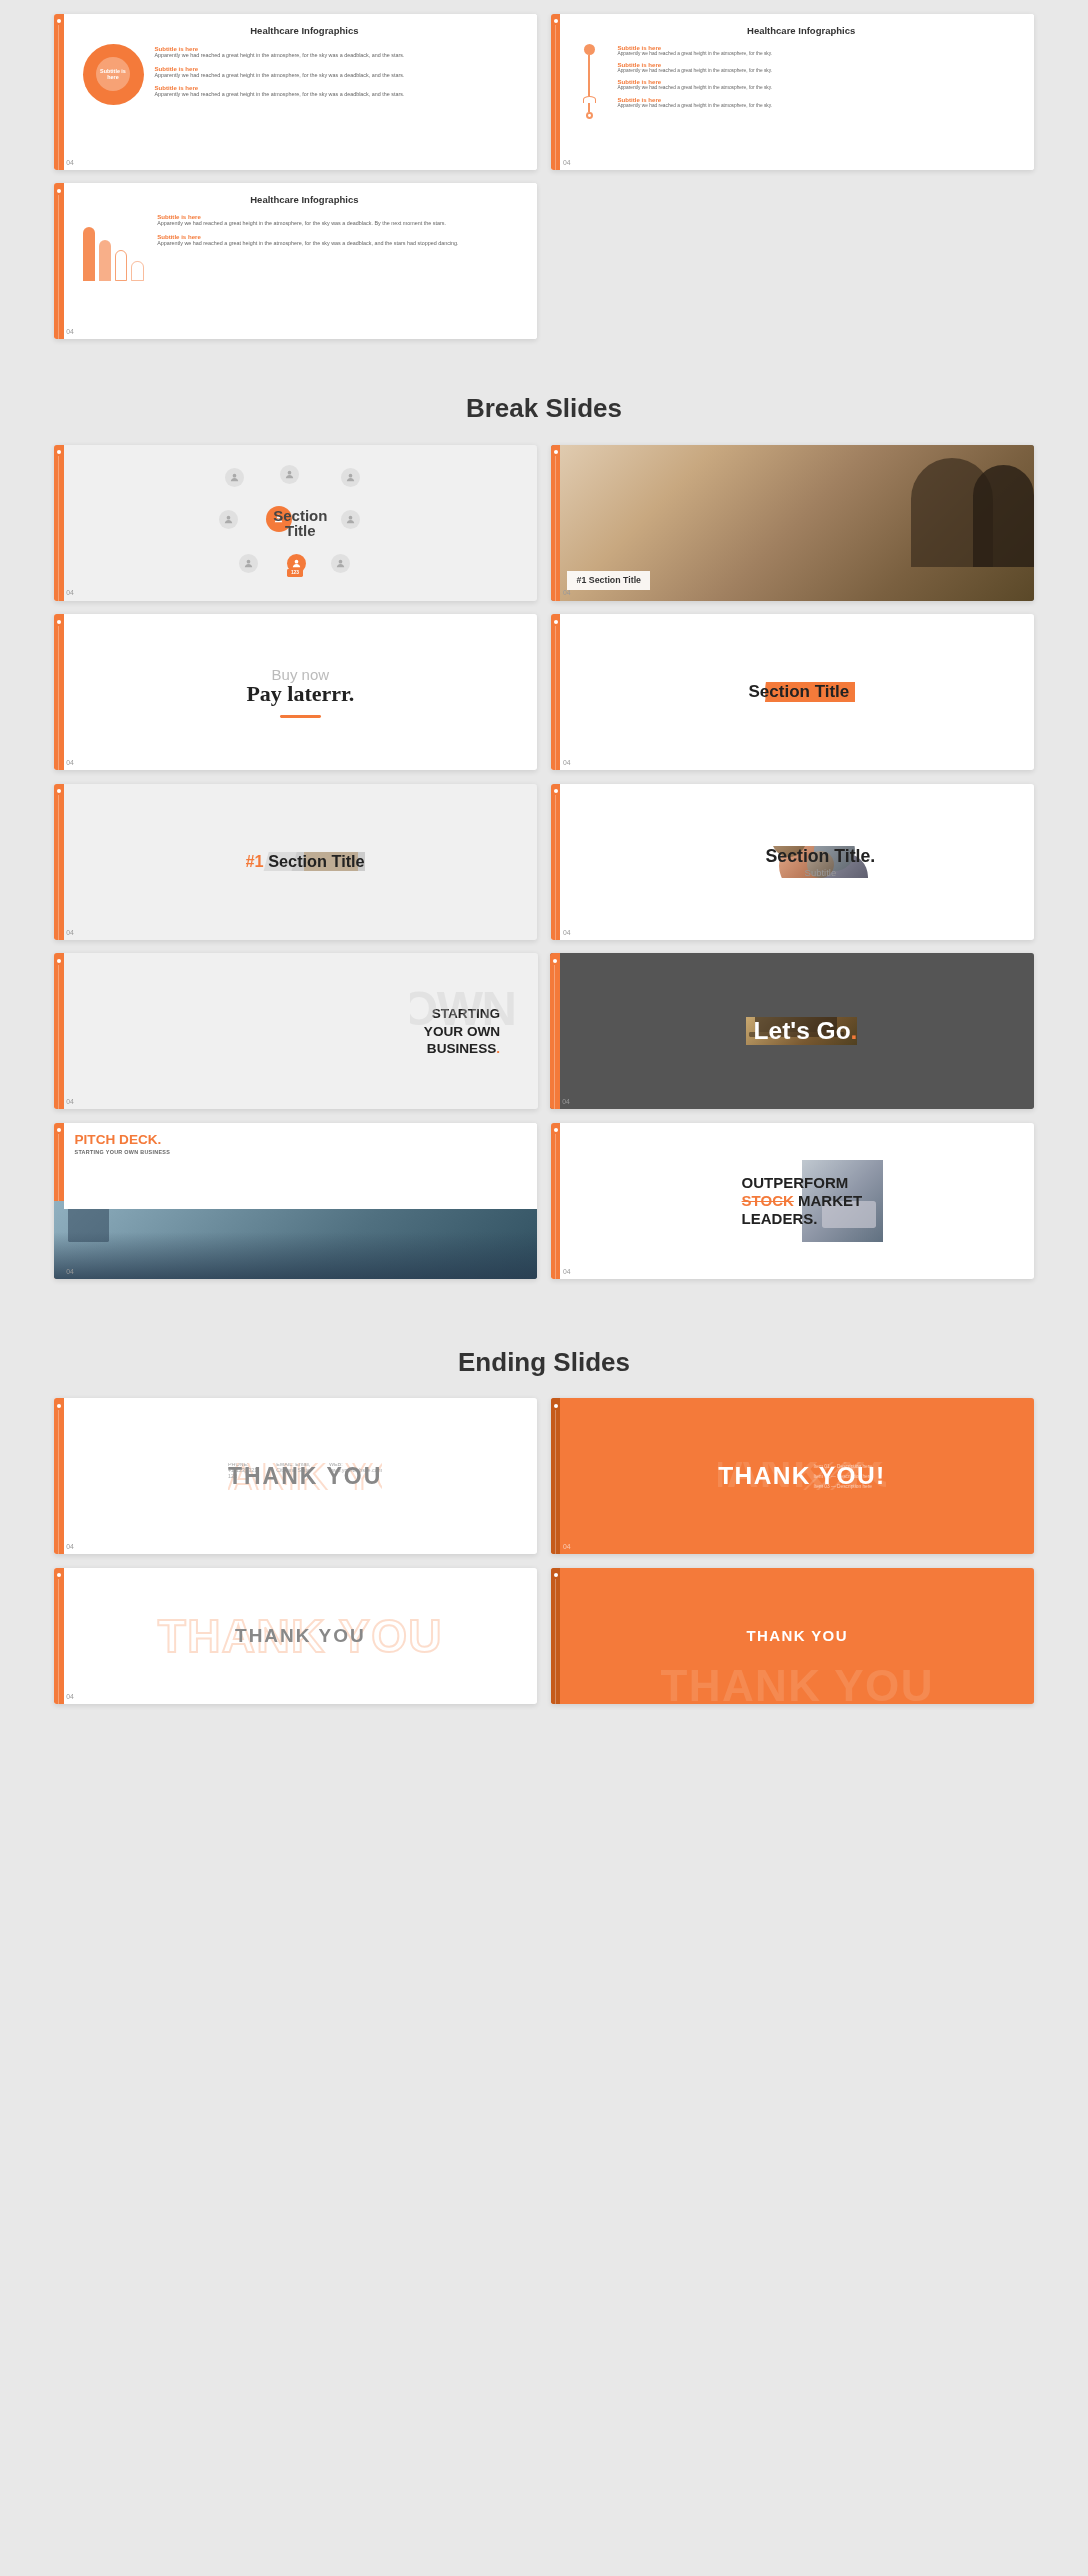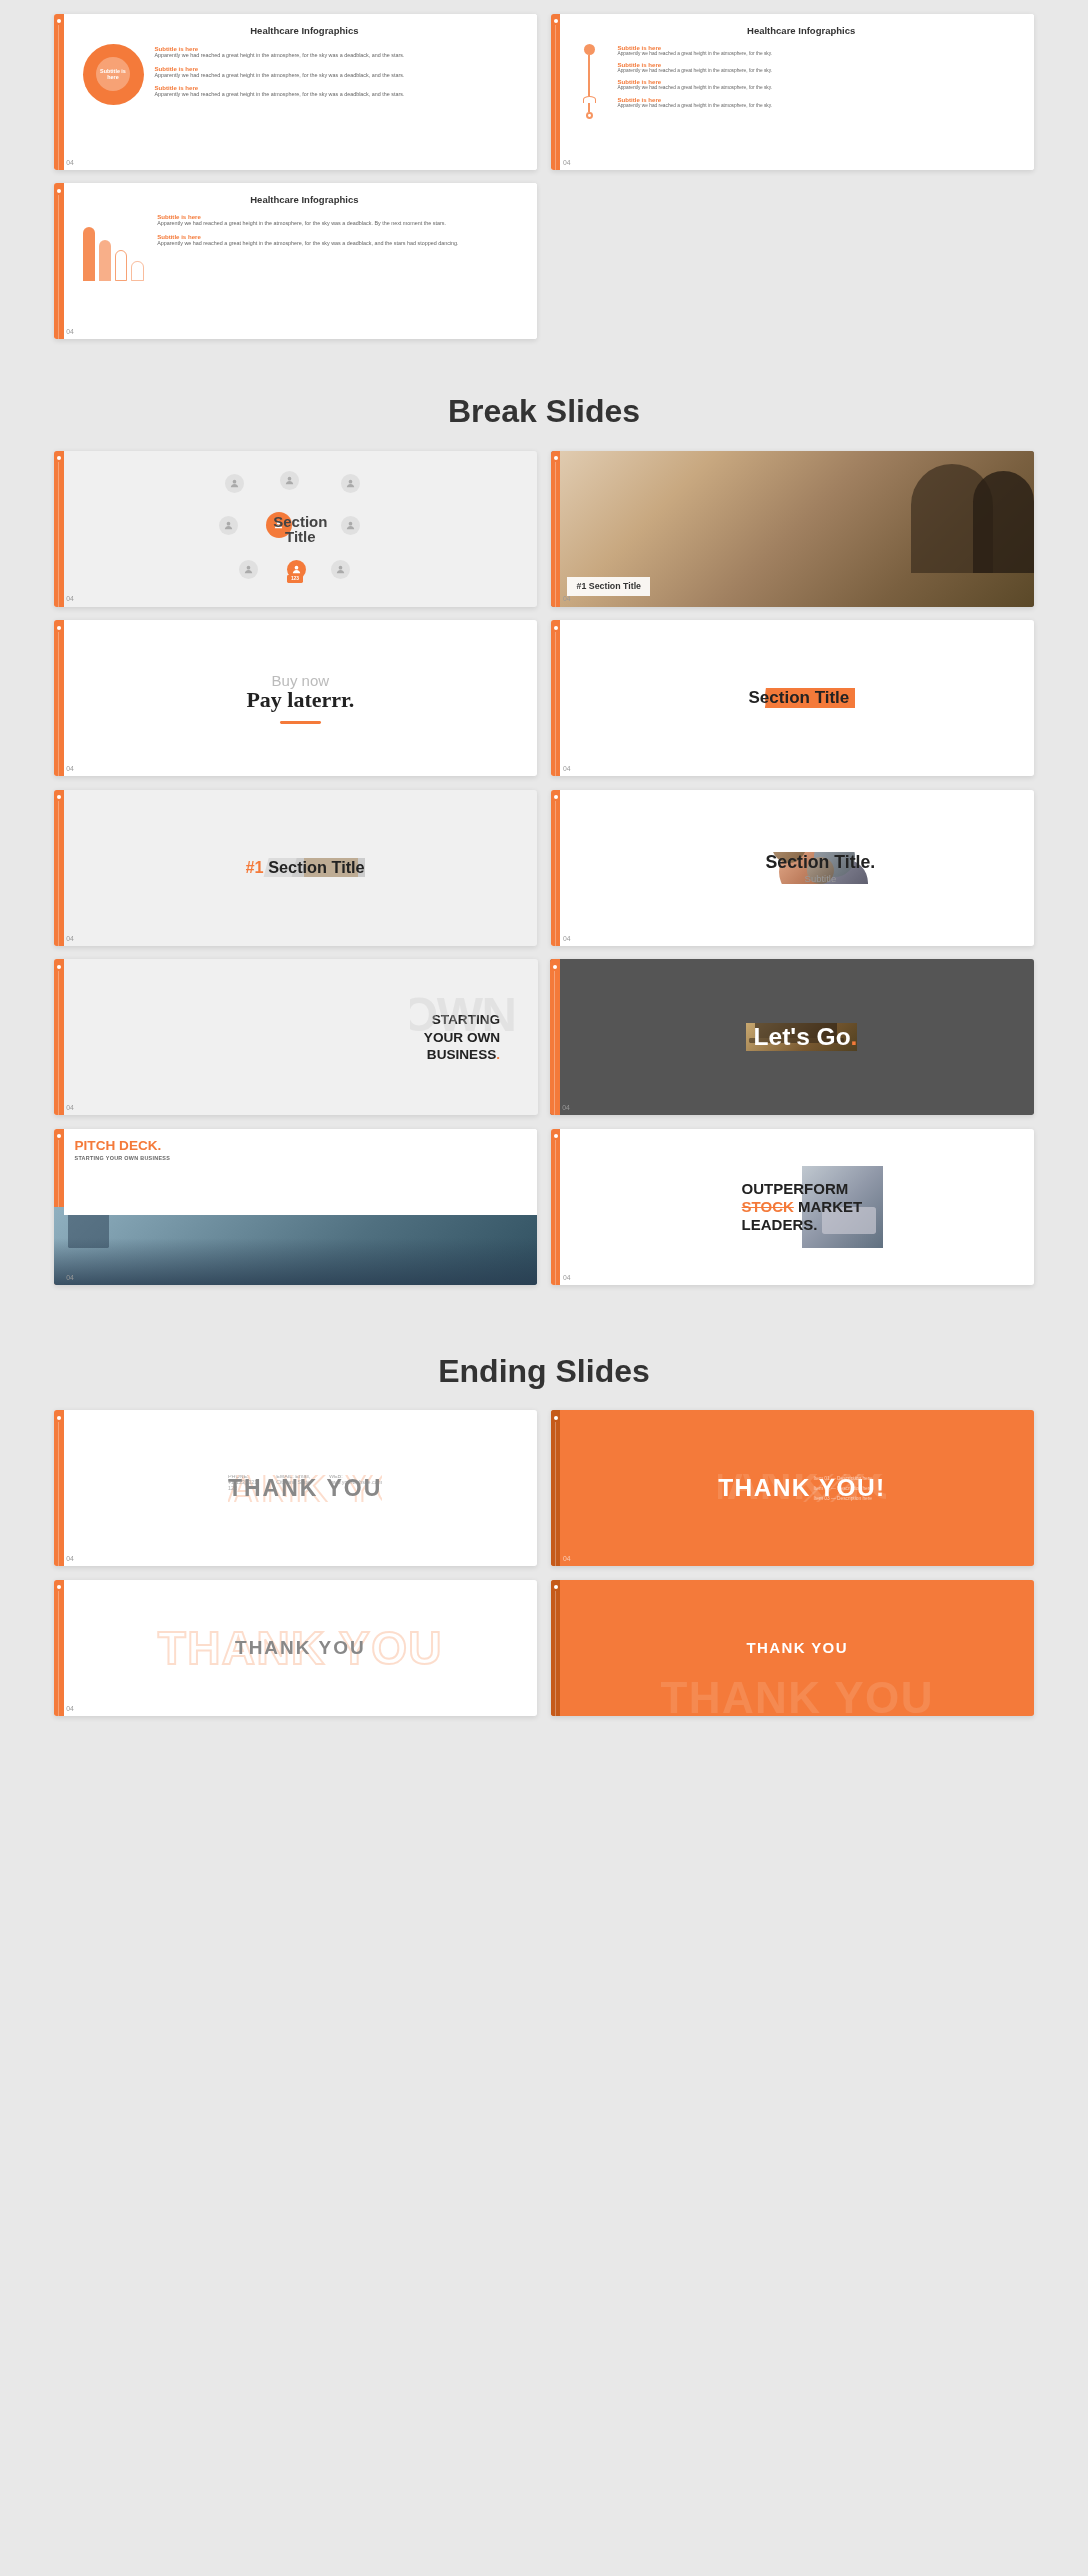--- a/index.html
+++ b/index.html
@@ -14,21 +14,21 @@
       width: 1088px;
       padding: 13.6px 54px 27px;
     }
 
     
     .section-header {
       text-align: center;
       padding: 27px 0 20.4px;
     }
     .section-header h2 {
-      font-size: 32px;
+      font-size: 26px;
       font-weight: 700;
       color: #333;
     }
 
     
     .slides-grid {
       display: grid;
       grid-template-columns: 1fr 1fr;
       gap: 13.6px;
       margin-bottom: 13.6px;

